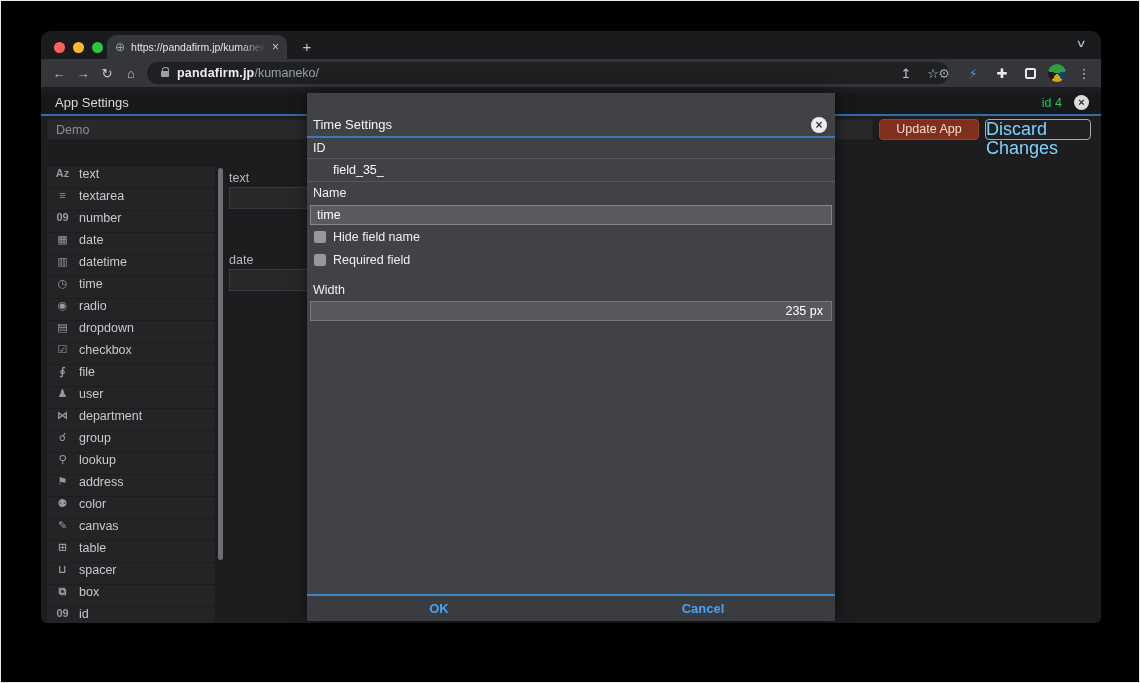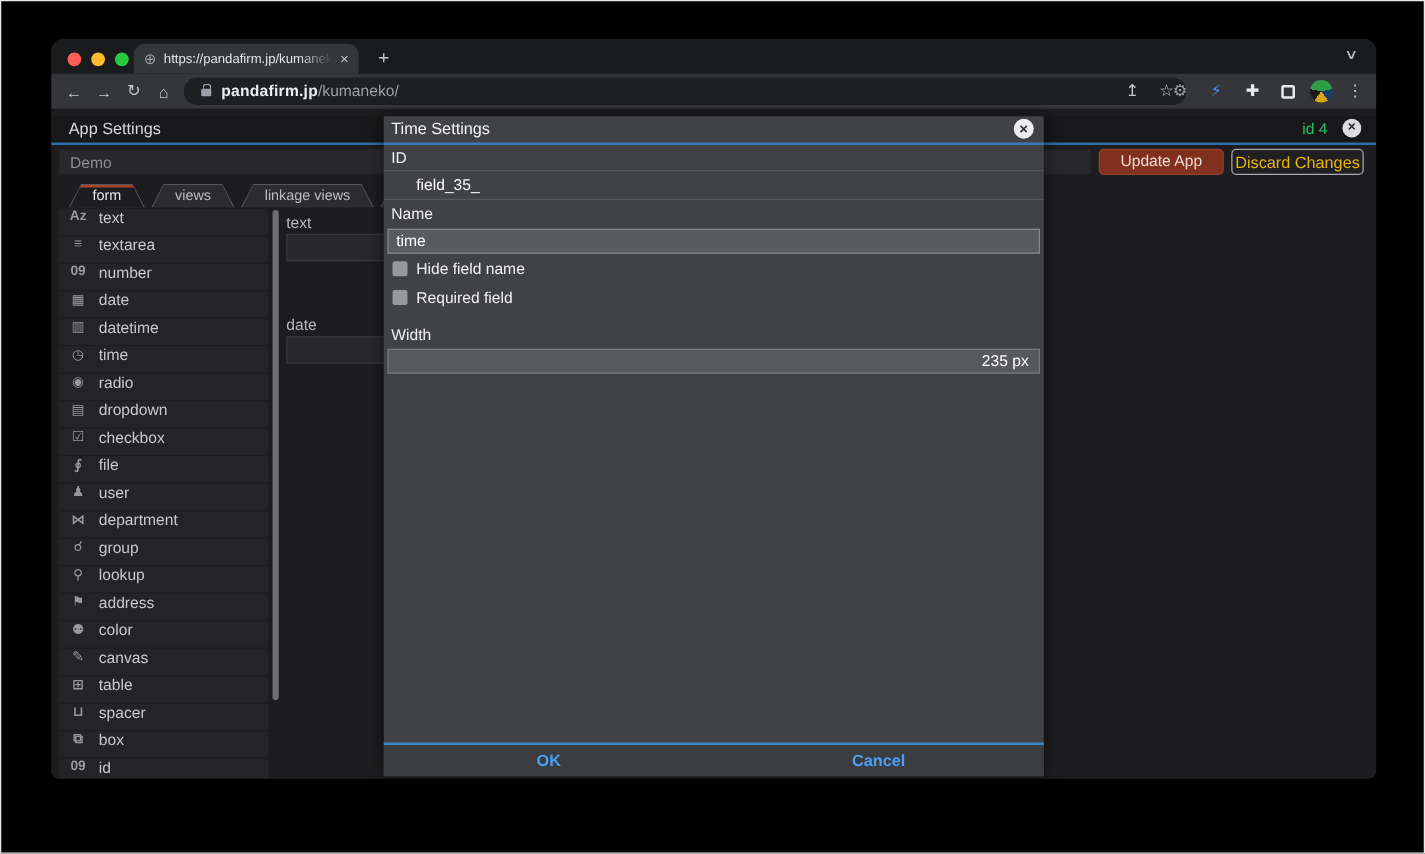--- a/index.html
+++ b/index.html
@@ -73,21 +73,21 @@
     position:absolute; left:6px; top:0; width:826px; height:21px; background:#29292c;
     border:1px solid #222225; color:#8d8d92; font-size:12.5px; padding:0 8px;
     font-family:"Liberation Sans","DejaVu Sans",sans-serif;
   }
   .btn-update {
     position:absolute; left:838px; top:0; width:100px; height:21px; background:#80301c;
     border:1px solid #93422a; border-radius:4px; color:#f1dcd4; font-size:12.5px; text-align:center; line-height:19px;
   }
   .btn-discard {
     position:absolute; left:944px; top:0; width:106px; height:21px; background:#202023;
-    border:1px solid #a9a9ae; border-radius:4px; color:#eab308; font-size:13px; text-align:center; line-height:19px;
+    border:1px solid #a9a9ae; border-radius:4px; color:#7dd3fc; font-size:18px; line-height:19px;
   }
   
   .tabs-row { position:absolute; left:14px; top:60px; height:19px; display:flex; gap:5px; }
   .ptab { background:#56575b; clip-path:polygon(10px 0, calc(100% - 10px) 0, 100% 100%, 0 100%); padding:1px 1px 0 1px; height:19px; }
   .ptab-inner { clip-path:polygon(9px 0, calc(100% - 9px) 0, 100% 100%, 0 100%);
     background:#2c2c2f; height:18px; display:flex; align-items:center; padding:0 18px;
     color:#bdbdc0; font-size:11.5px; }
   .ptab.active .ptab-inner { background:#1d1d20; color:#e9e9eb; box-shadow:inset 0 2px 0 #a8442a; }
   
   .content { position:absolute; left:0; top:79px; width:100%; height:457px; }
@@ -95,21 +95,21 @@
   .sb-item { height:21px; margin-bottom:1px; background:#242427; display:flex; align-items:flex-start; padding-left:7px; gap:8px; }
   .sb-icon { width:17px; color:#98989d; font-size:11px; font-weight:bold; text-align:center; flex:none; }
   .sb-label { color:#c9c9cc; font-size:12.5px; }
   .sb-scrollthumb { position:absolute; left:177px; top:2px; width:5px; height:392px; border-radius:3px; background:#6d6d72; }
   .canvas-field-label { position:absolute; color:#b9b9bd; font-size:12.5px; }
   .canvas-input { position:absolute; width:152px; height:22px; background:#28282b; border:1px solid #39393d; }
   .date-picker-ic { position:absolute; right:3px; top:3px; width:9px; height:14px; background:#b9b9bd; border-radius:2px; }
   
   .modal { position:absolute; left:266px; top:6px; width:528px; height:528px; background:#414245;
     display:flex; flex-direction:column; z-index:10; box-shadow:0 0 14px rgba(0,0,0,.55); }
-  .modal-header { height:23px; border-bottom:2px solid #3a79b7; display:flex; align-items:center; padding:0 8px 2px 6px; flex:none; }
+  .modal-header { height:23px; border-bottom:2px solid #3a79b7; display:flex; align-items:center; padding:0 8px 2px 6px; flex:none;margin-top:22px; }
   .modal-title { color:#f4f4f6; font-size:13px; }
   .modal-close { margin-left:auto; width:16px; height:16px; border-radius:50%; background:#ededef; color:#333;
     font-size:12px; font-weight:bold; display:flex; align-items:center; justify-content:center; line-height:1; }
   .m-label-row { height:21px; display:flex; align-items:center; padding-left:6px; color:#f0f0f2; font-size:12.5px; flex:none; }
   .m-label-row.hairline { border-bottom:1px solid #57585c; }
   .m-value-row { height:23px; display:flex; align-items:center; padding-left:26px; color:#fafafa; font-size:12.5px;
     border-bottom:1px solid #57585c; flex:none; }
   .m-input-wrap { padding:2px 3px 0 3px; flex:none; }
   .m-input { width:100%; height:20px; background:#5a5b5f; border:1px solid #85868a; color:#fff;
     font-size:12.5px; padding:0 6px; font-family:"Liberation Sans","DejaVu Sans",sans-serif; }
@@ -177,34 +177,20 @@
         <span class="circle-close">×</span>
       </span>
     </div>
 
     <div class="app-row">
       <input class="app-name-input" value="Demo" style="">
       <div class="btn-update">Update App</div>
       <div class="btn-discard">Discard Changes</div>
     </div>
 
-    <div class="tabs-row">
-      <div class="ptab active">
-          <div class="ptab-inner">form</div>
-        </div>
-      <div class="ptab">
-          <div class="ptab-inner">views</div>
-        </div>
-      <div class="ptab">
-          <div class="ptab-inner">linkage views</div>
-        </div>
-      <div class="ptab">
-          <div class="ptab-inner">permissions</div>
-        </div>
-    </div>
 
     <div class="content">
       <div class="sidebar">
         <div class="sb-item">
             <span class="sb-icon">Az</span>
             <span class="sb-label">text</span>
           </div>
         <div class="sb-item">
             <span class="sb-icon">≡</span>
             <span class="sb-label">textarea</span>

